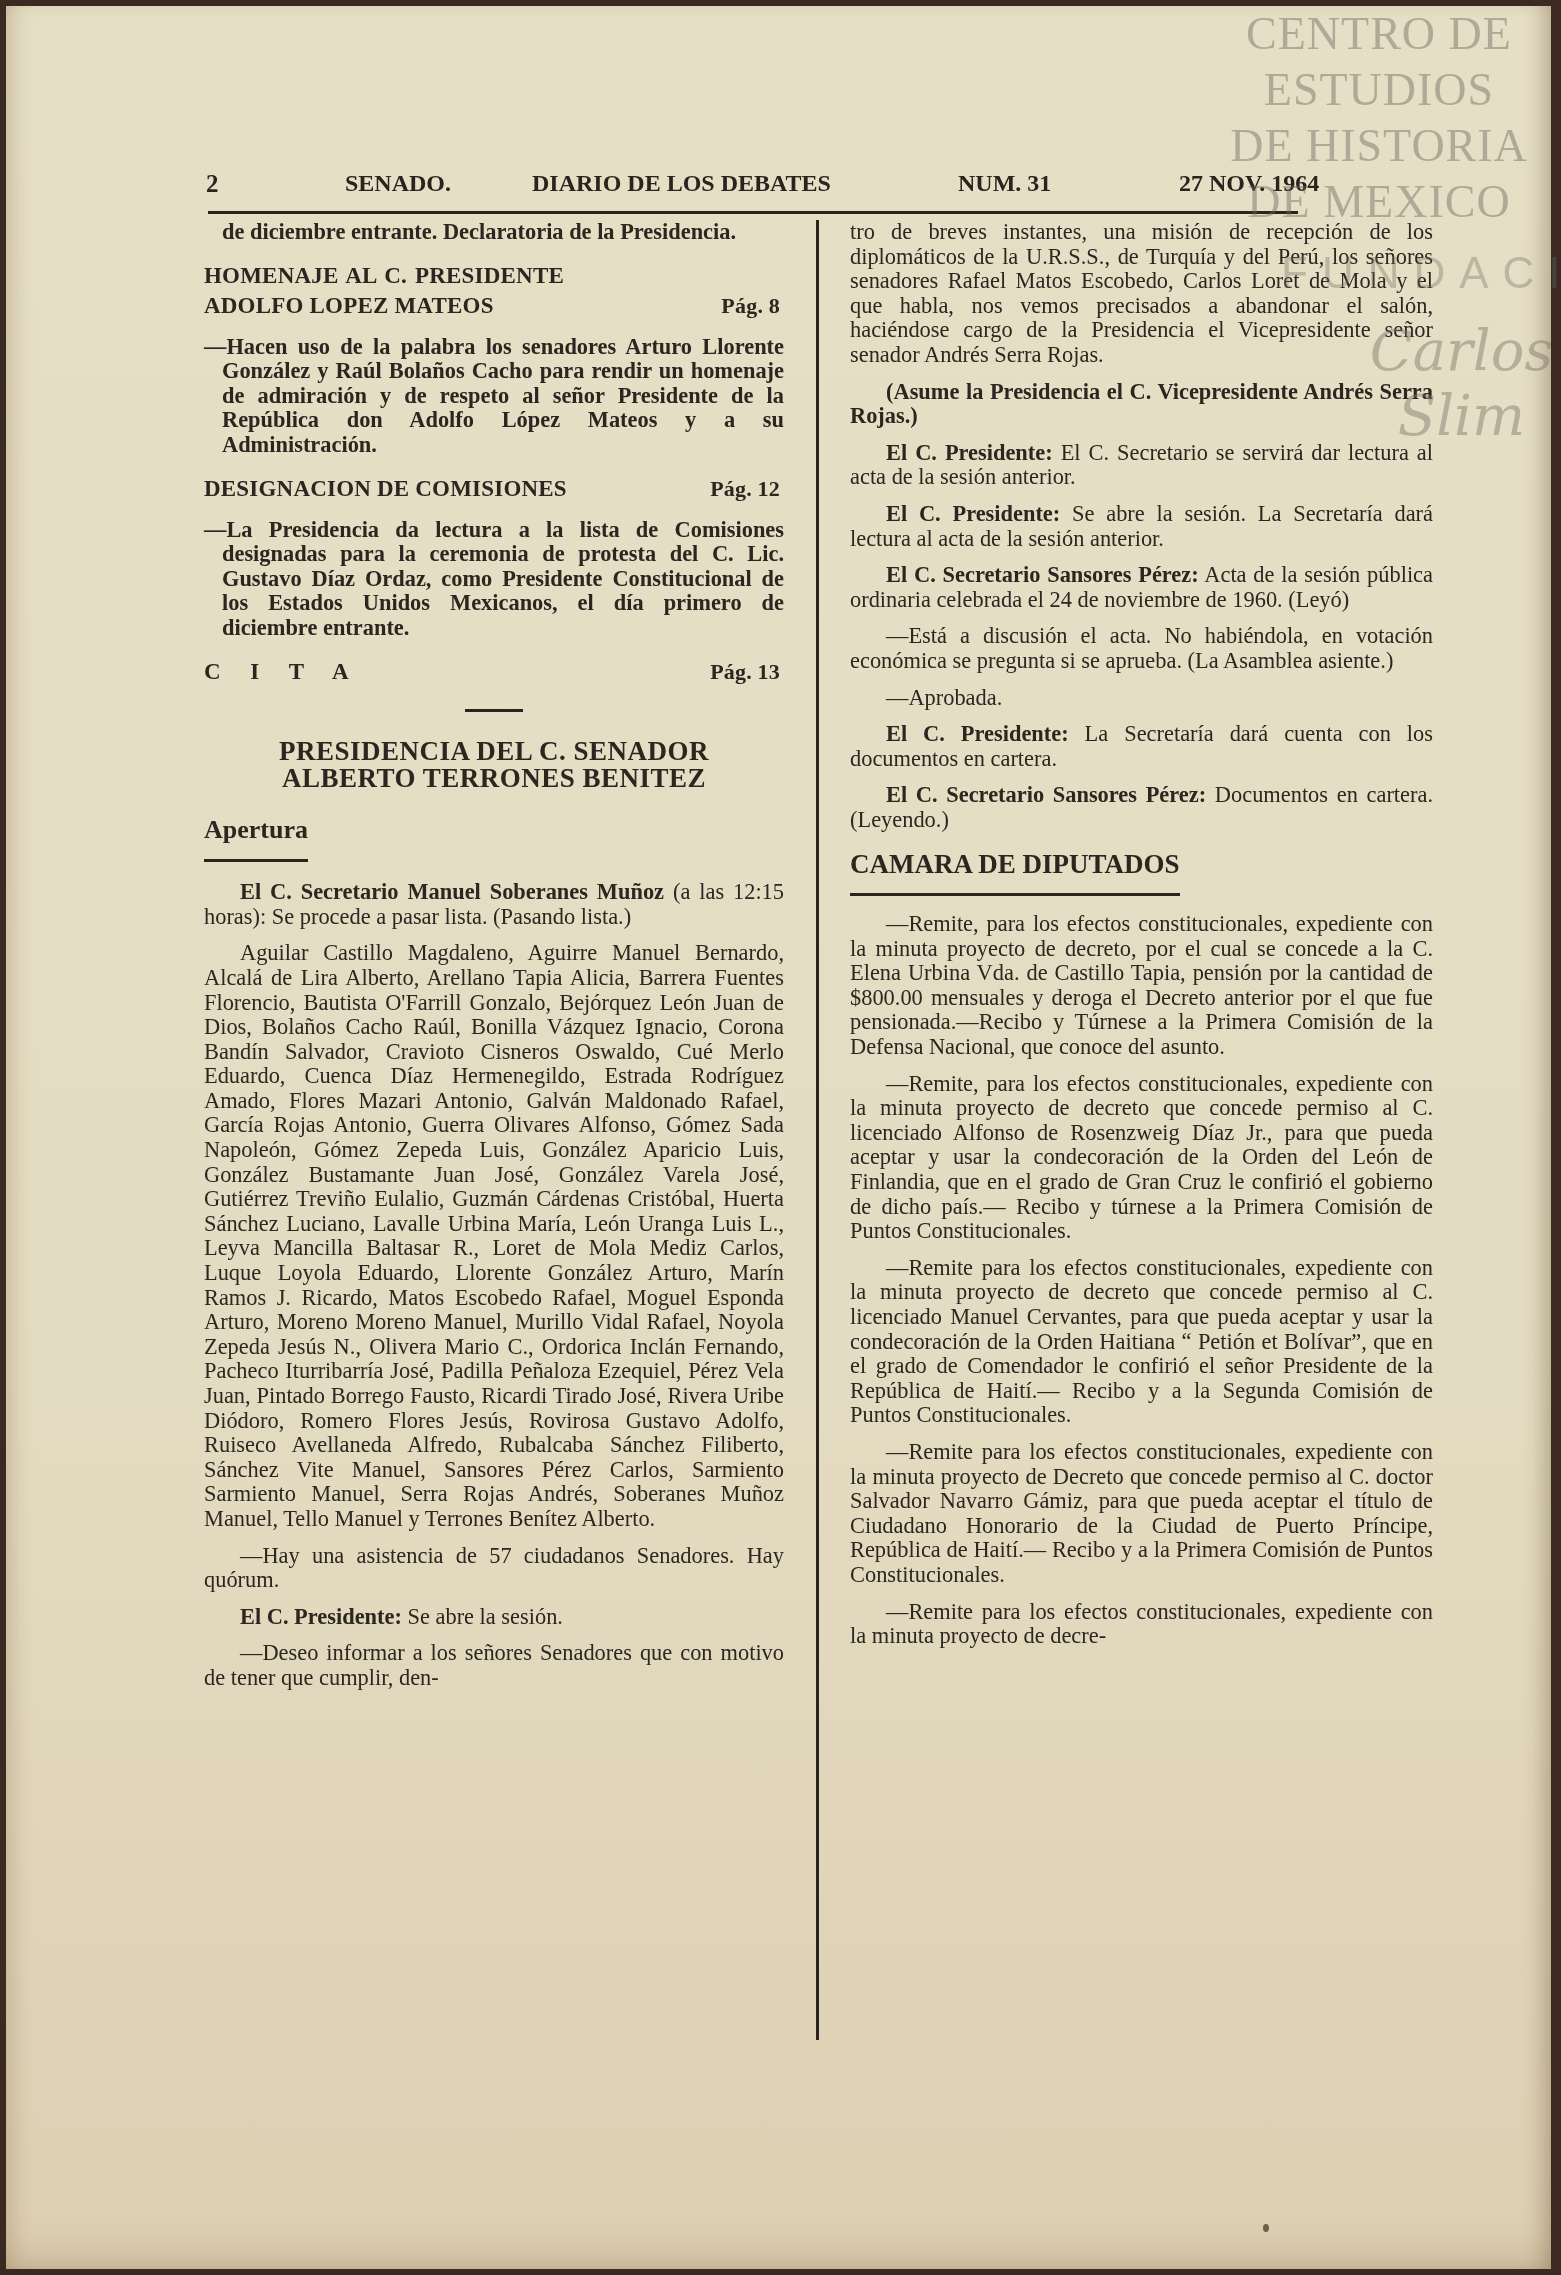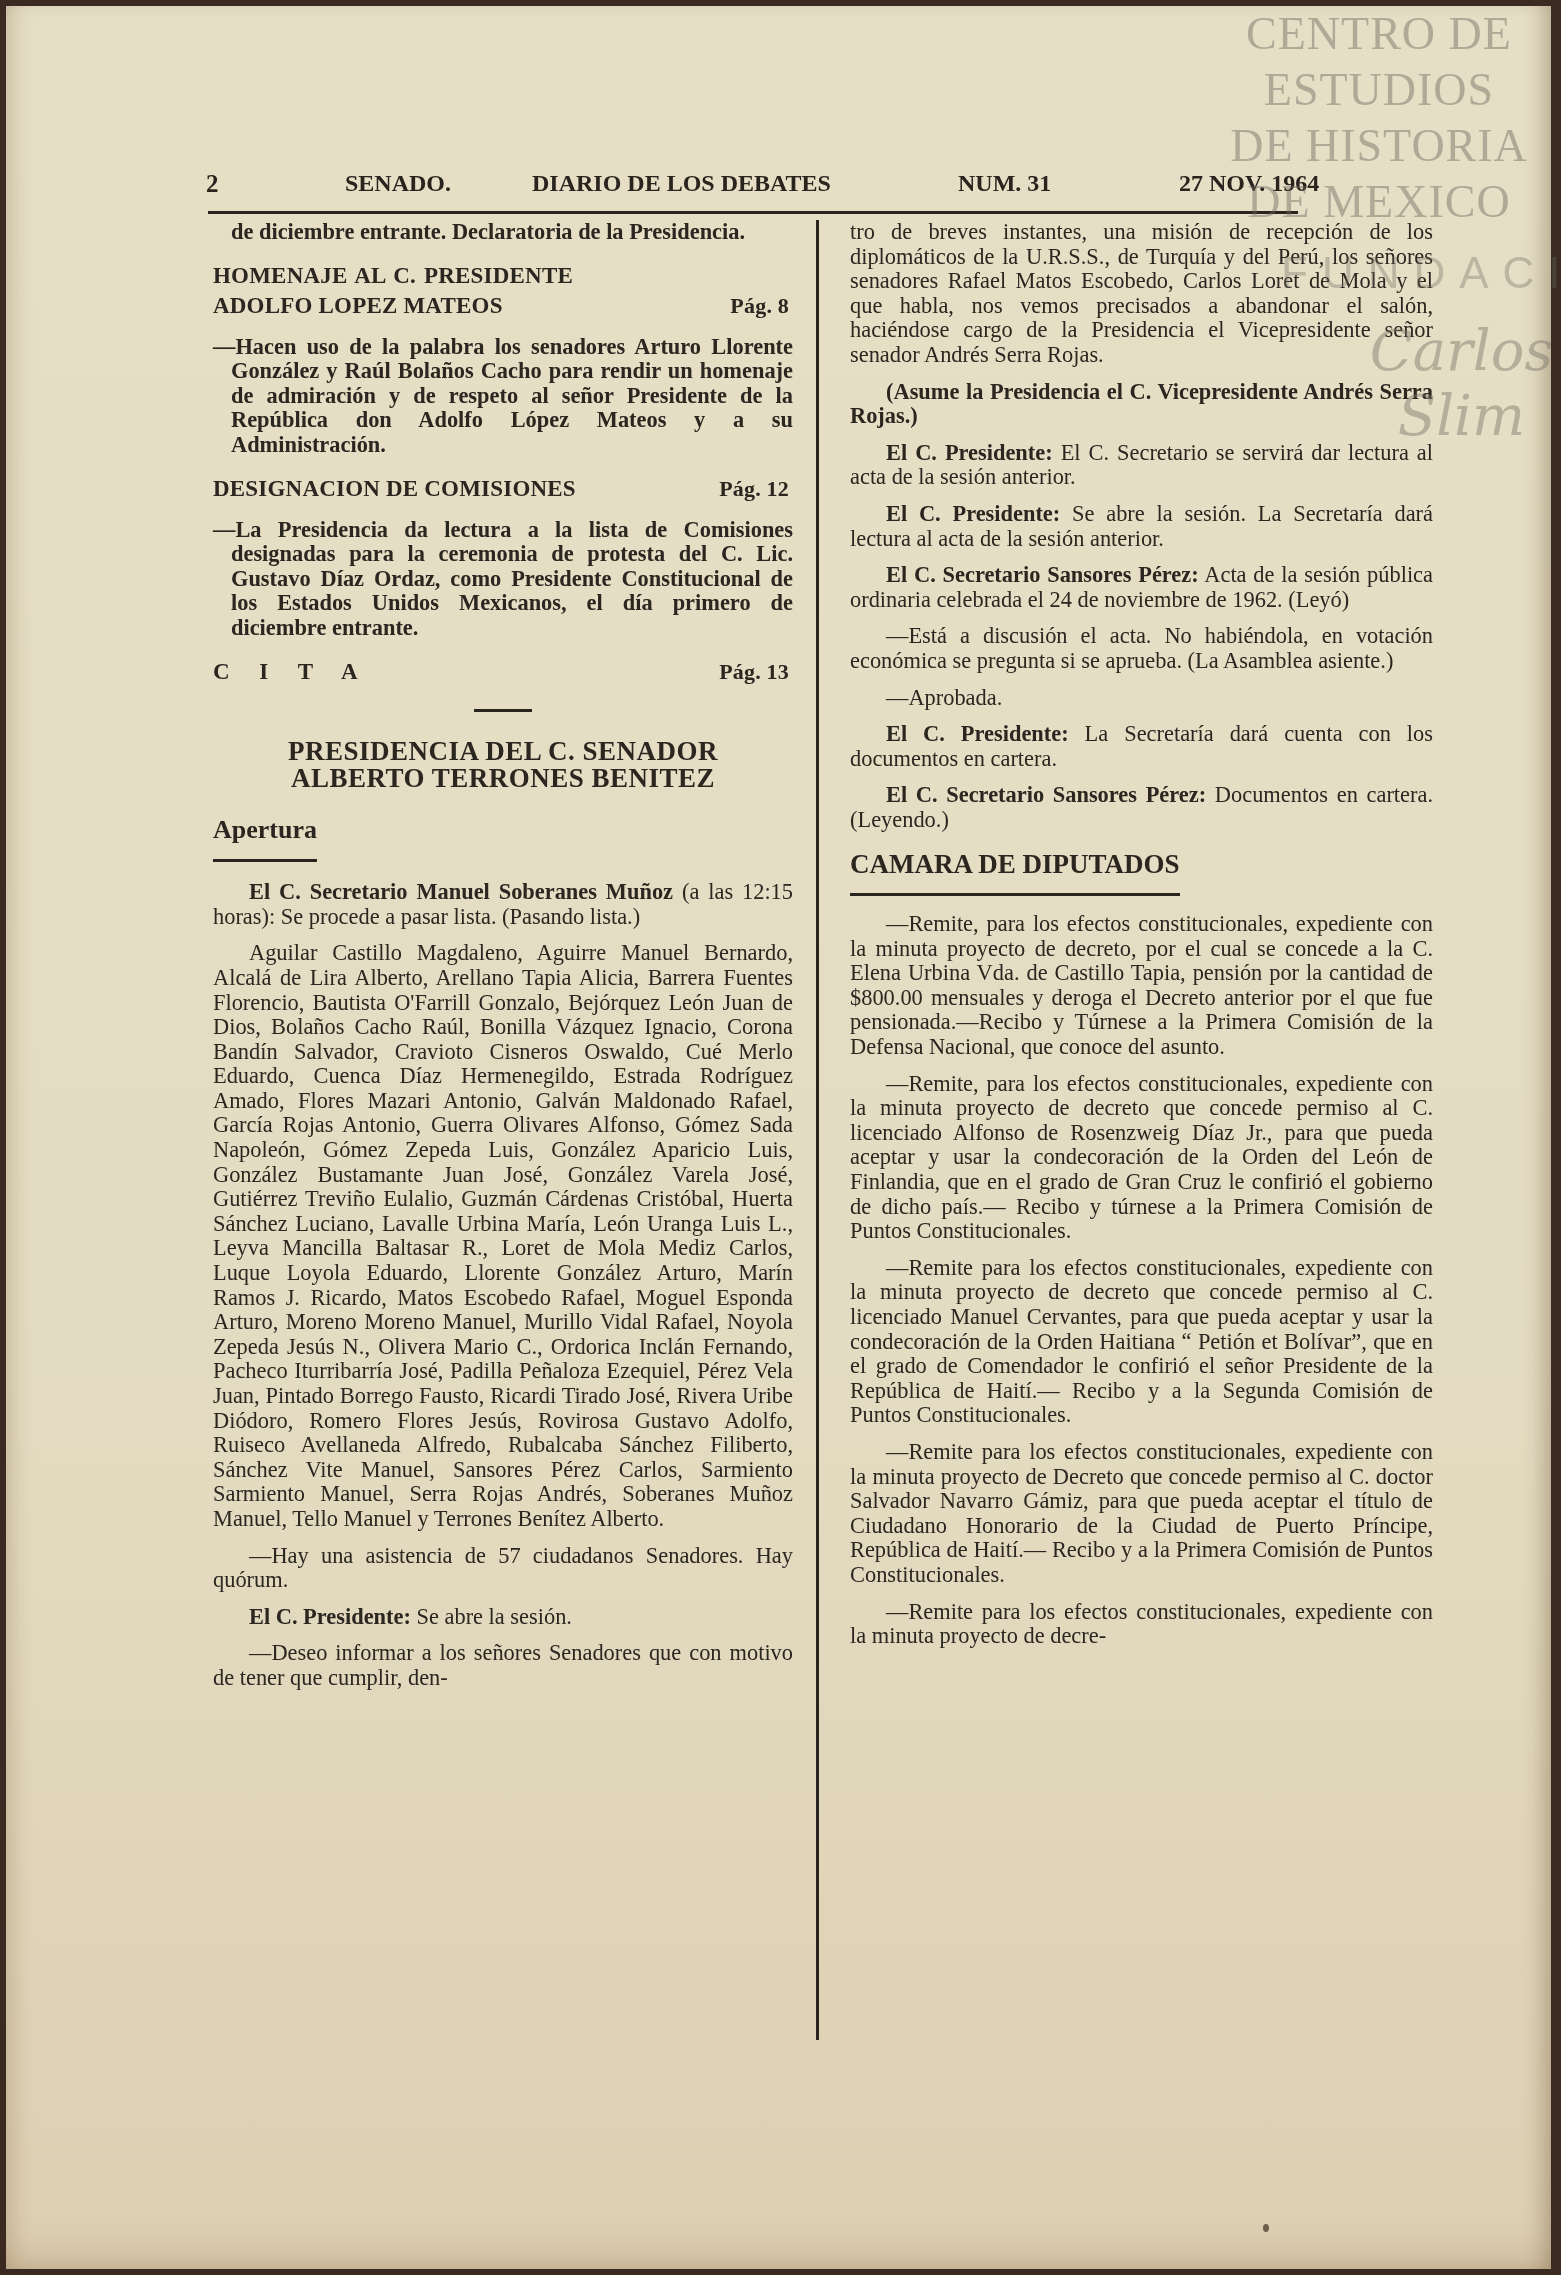--- a/index.html
+++ b/index.html
@@ -28,21 +28,21 @@
   .header-rule {
     position: absolute; left: 202px; top: 205px; width: 1090px; height: 3px; background: #2a241e;
   }
   .col-divider {
     position: absolute; left: 810px; top: 214px; width: 3px; height: 1820px; background: #2a241e;
   }
   .col {
     position: absolute; top: 214px; font-size: 22.4px; line-height: 24.6px;
     text-align: justify; hyphens: manual;
   }
-  .col-left { left: 207px; width: 580px; }
+  .col-left { left: 198px; width: 580px; }
   .col-right { left: 828px; width: 583px; margin-left: 16px; }
   p { margin: 0 0 12px 0; }
   .indent { text-indent: 36px; }
   .bold { font-weight: bold; }
   .sum-para { font-weight: bold; padding-left: 18px; text-indent: -18px; margin-bottom: 12px; }
   .toc-head {
     font-weight: bold; font-size: 23px; line-height: 30px; display: flex; justify-content: space-between;
     align-items: flex-end; margin: 16px 0 14px 0; letter-spacing: 0.2px;
   }
   .toc-head .pg { font-size: 22px; white-space: nowrap; padding-right: 4px; }
@@ -119,21 +119,21 @@
     <p class="indent"><span>—Hay una asistencia de 57 ciudadanos Senadores. Hay quórum.</span></p>
     <p class="indent"><b>El C. Presidente:</b><span> Se abre la sesión.</span></p>
     <p class="indent"><span>—Deseo informar a los señores Senadores que con motivo de tener que cumplir, den-</span></p>
   </div>
 
   <div class="col col-right">
     <p><span>tro de breves instantes, una misión de recepción de los diplomáticos de la U.R.S.S., de Turquía y del Perú, los señores senadores Rafael Matos Escobedo, Carlos Loret de Mola y el que habla, nos vemos precisados a abandonar el salón, haciéndose cargo de la Presidencia el Vicepresidente señor senador Andrés Serra Rojas.</span></p>
     <p class="indent"><b>(Asume la Presidencia el C. Vicepresidente Andrés Serra Rojas.)</b></p>
     <p class="indent"><b>El C. Presidente:</b><span> El C. Secretario se servirá dar lectura al acta de la sesión anterior.</span></p>
     <p class="indent"><b>El C. Presidente:</b><span> Se abre la sesión. La Secretaría dará lectura al acta de la sesión anterior.</span></p>
-    <p class="indent"><b>El C. Secretario Sansores Pérez:</b><span> Acta de la sesión pública ordinaria celebrada el 24 de noviembre de 1962. (Leyó)</span></p>
+    <p class="indent"><b>El C. Secretario Sansores Pérez:</b><span> Acta de la sesión pública ordinaria celebrada el 24 de noviembre de 1960. (Leyó)</span></p>
     <p class="indent"><span>—Está a discusión el acta. No habiéndola, en votación económica se pregunta si se aprueba. (La Asamblea asiente.)</span></p>
     <p class="indent"><span>—Aprobada.</span></p>
     <p class="indent"><b>El C. Presidente:</b><span> La Secretaría dará cuenta con los documentos en cartera.</span></p>
     <p class="indent"><b>El C. Secretario Sansores Pérez:</b><span> Documentos en cartera. (Leyendo.)</span></p>
 
     <div class="section-underlined">CAMARA DE DIPUTADOS</div>
 
     <p class="indent">—Remite, para los efectos constitucionales, expediente con la minuta proyecto de decreto, por el cual se concede a la C. Elena Urbina Vda. de Castillo Tapia, pensión por la cantidad de $800.00 mensuales y deroga el Decreto anterior por el que fue pensionada.—Recibo y Túrnese a la Primera Comisión de la Defensa Nacional, que conoce del asunto.</p>
     <p class="indent">—Remite, para los efectos constitucionales, expediente con la minuta proyecto de decreto que concede permiso al C. licenciado Alfonso de Rosenzweig Díaz Jr., para que pueda aceptar y usar la condecoración de la Orden del León de Finlandia, que en el grado de Gran Cruz le confirió el gobierno de dicho país.— Recibo y túrnese a la Primera Comisión de Puntos Constitucionales.</p>
     <p class="indent">—Remite para los efectos constitucionales, expediente con la minuta proyecto de decreto que concede permiso al C. licenciado Manuel Cervantes, para que pueda aceptar y usar la condecoración de la Orden Haitiana “ Petión et Bolívar”, que en el grado de Comendador le confirió el señor Presidente de la República de Haití.— Recibo y a la Segunda Comisión de Puntos Constitucionales.</p>

